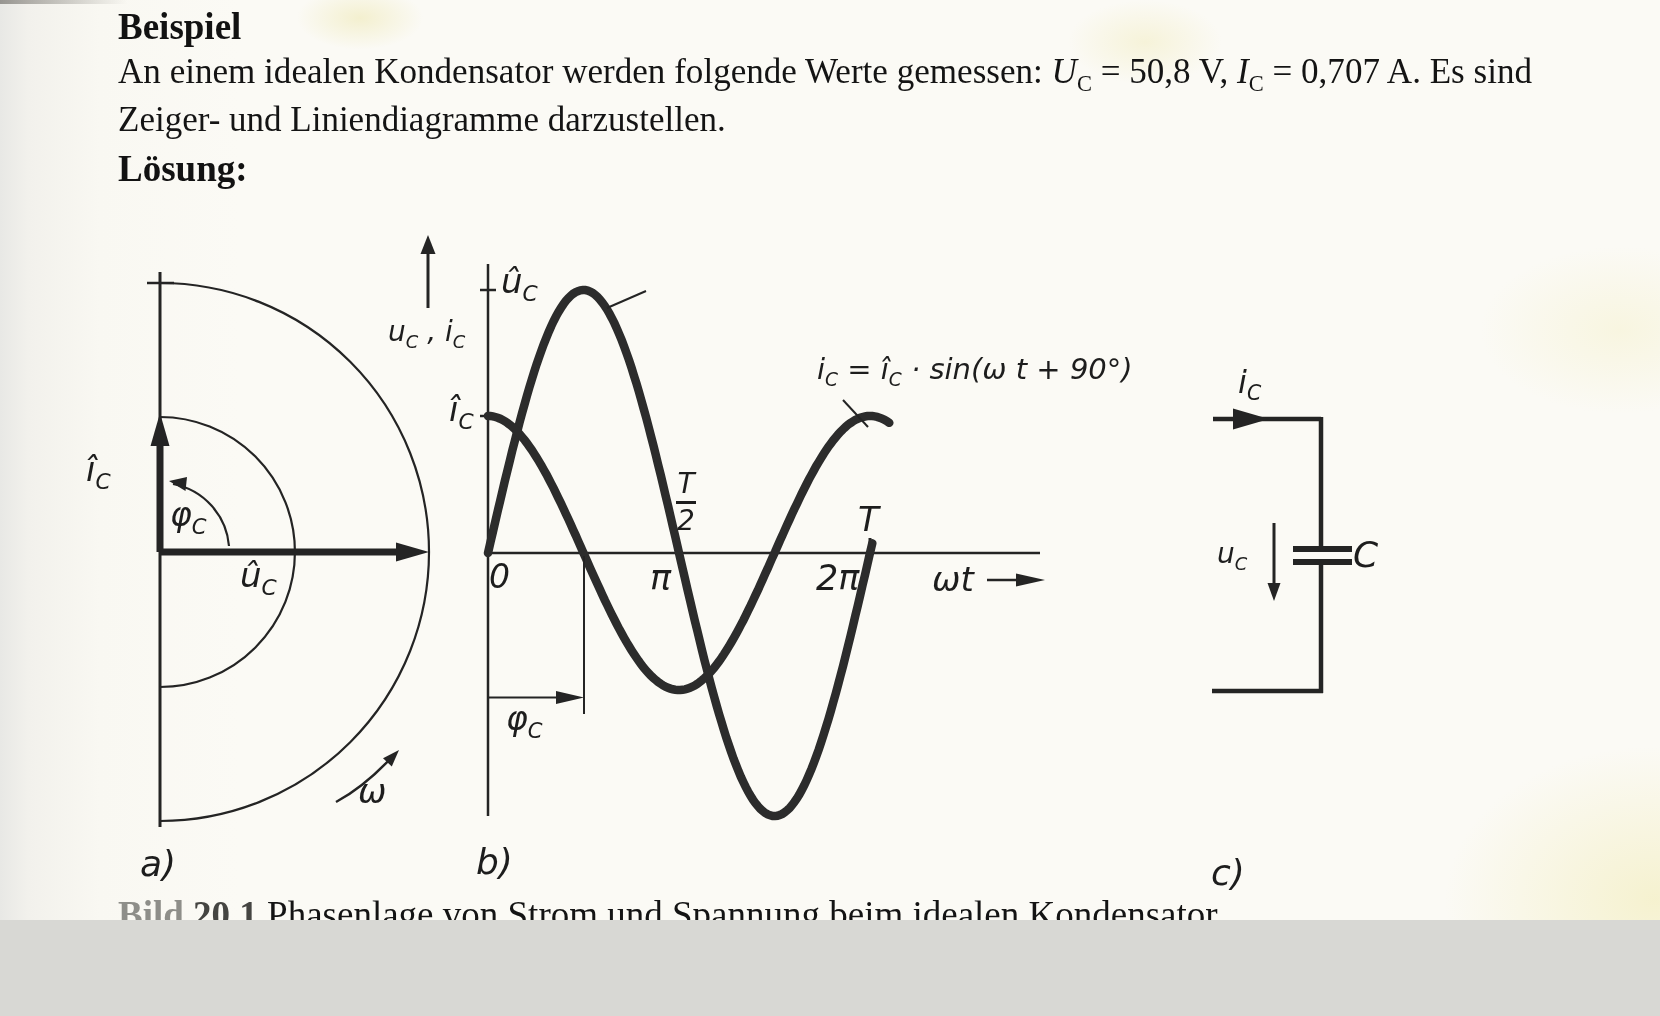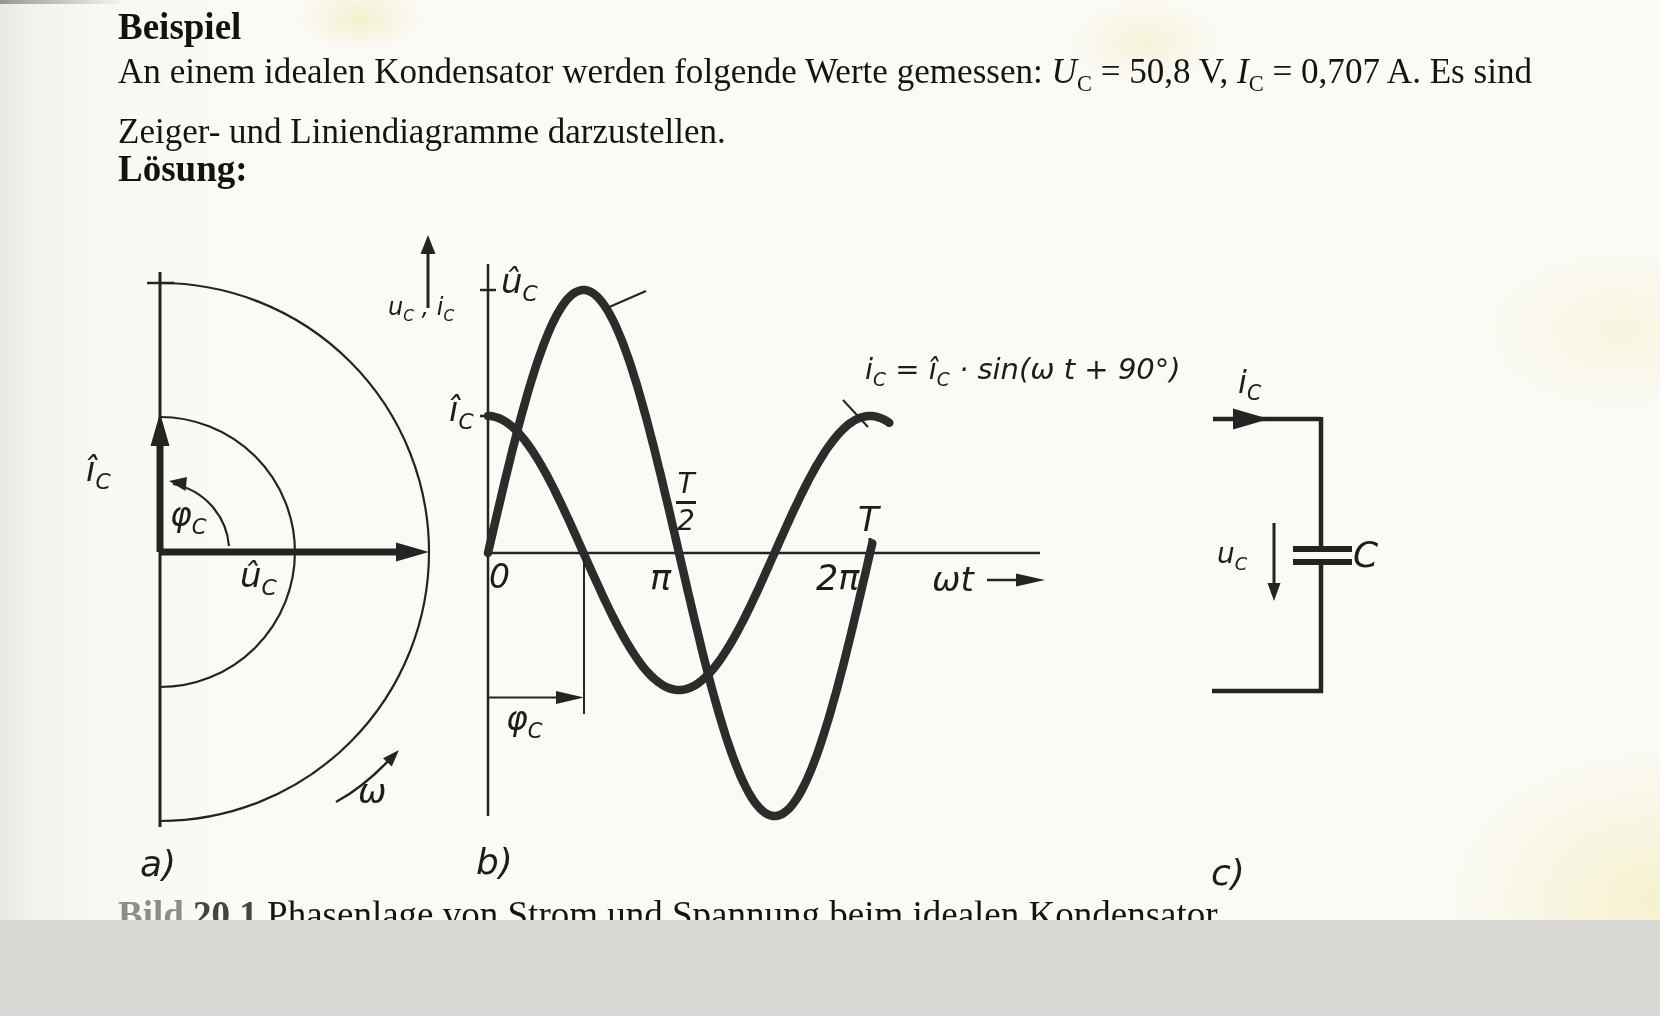--- a/index.html
+++ b/index.html
@@ -10,21 +10,21 @@
     background:
       radial-gradient(90px 45px at 360px 18px, rgba(232,224,150,.40), rgba(232,224,150,0) 70%),
       radial-gradient(110px 60px at 1145px 42px, rgba(236,228,160,.33), rgba(236,228,160,0) 70%),
       radial-gradient(300px 220px at 1655px 900px, rgba(240,233,170,.50), rgba(240,233,170,0) 70%),
       radial-gradient(200px 120px at 1620px 330px, rgba(240,233,170,.28), rgba(240,233,170,0) 70%),
       linear-gradient(90deg,#e8e8e5 0,#f2f1ec 28px,#f9f8f2 100px,#fbfaf5 240px,#fbfaf5 100%);
   }
   .edge-streak { position:absolute; left:0; top:0; width:150px; height:4px;
     background:linear-gradient(90deg,#55524c,rgba(85,82,76,0) 85%); opacity:.55; }
   .heading { position:absolute; left:118px; font-weight:bold; font-size:37px; color:#121212; }
-  .bodyline { position:absolute; left:118px; font-size:35px; color:#141414;margin-top:12px; }
+  .bodyline { position:absolute; left:118px; font-size:35px; color:#141414; }
   .justify-wrap { position:absolute; left:118px; top:52px; width:1414px; }
   .fit-line { display:inline-block; white-space:nowrap; transform-origin:0 50%; font-size:35px; color:#141414; }
   .mvar { font-style:italic; }
   .fit-line sub, .bodyline sub { font-size:64%; font-style:normal; line-height:0; }
   .dlabel { position:absolute; font-family:"DejaVu Sans", sans-serif; font-style:italic;
     color:#1d1d1d; white-space:nowrap; line-height:1.15; }
   .dlabel sub { font-size:64%; line-height:0; }
   .frac { position:absolute; display:flex; flex-direction:column; align-items:center;
     font-family:"DejaVu Sans", sans-serif; font-style:italic; font-size:28px; color:#1d1d1d; line-height:1; }
   .frac-bar { width:20px; height:2.5px; background:#1d1d1d; margin:3px 0; }
@@ -96,24 +96,24 @@
       <polygon points="1274,601 1267.5,583 1280.5,583" fill="#242424" stroke="none"></polygon>
     </g>
   </svg>
 
   <div class="dlabel" style="left:86px; top:450px; font-size:34px;">î<sub>C</sub></div>
   <div class="dlabel" style="left:170px; top:496px; font-size:33px;">φ<sub>C</sub></div>
   <div class="dlabel" style="left:240px; top:556px; font-size:34px;">û<sub>C</sub></div>
   <div class="dlabel" style="left:358px; top:772px; font-size:34px;">ω</div>
   <div class="dlabel" style="left:140px; top:843px; font-size:36px;">a)</div>
 
-  <div class="dlabel" style="left:388px; top:294px; font-size:24px;">u<sub>C</sub> , i<sub>C</sub></div>
+  <div class="dlabel" style="left:388px; top:316px; font-size:28px;">u<sub>C</sub> , i<sub>C</sub></div>
   <div class="dlabel" style="left:501px; top:262px; font-size:34px;">û<sub>C</sub></div>
   <div class="dlabel" style="left:449px; top:390px; font-size:34px;">î<sub>C</sub></div>
-  <div class="dlabel" style="left:865px; top:353px; font-size:29px;">i<sub>C</sub> = î<sub>C</sub> · sin(ω t + 90°)</div>
+  <div class="dlabel" style="left:817px; top:353px; font-size:29px;">i<sub>C</sub> = î<sub>C</sub> · sin(ω t + 90°)</div>
   <div class="dlabel" style="left:489px; top:558px; font-size:33px;">0</div>
   <div class="dlabel" style="left:650px; top:558px; font-size:35px;">π</div>
   <div class="frac" style="left:676px; top:470px;">
     <span>T</span>
     <span class="frac-bar"></span>
     <span>2</span>
   </div>
   <div class="dlabel" style="left:816px; top:558px; font-size:35px;text-align:center;">2π</div>
   <div class="dlabel" style="left:858px; top:500px; font-size:34px;">T</div>
   <div class="dlabel" style="left:932px; top:560px; font-size:34px;">ωt</div>

